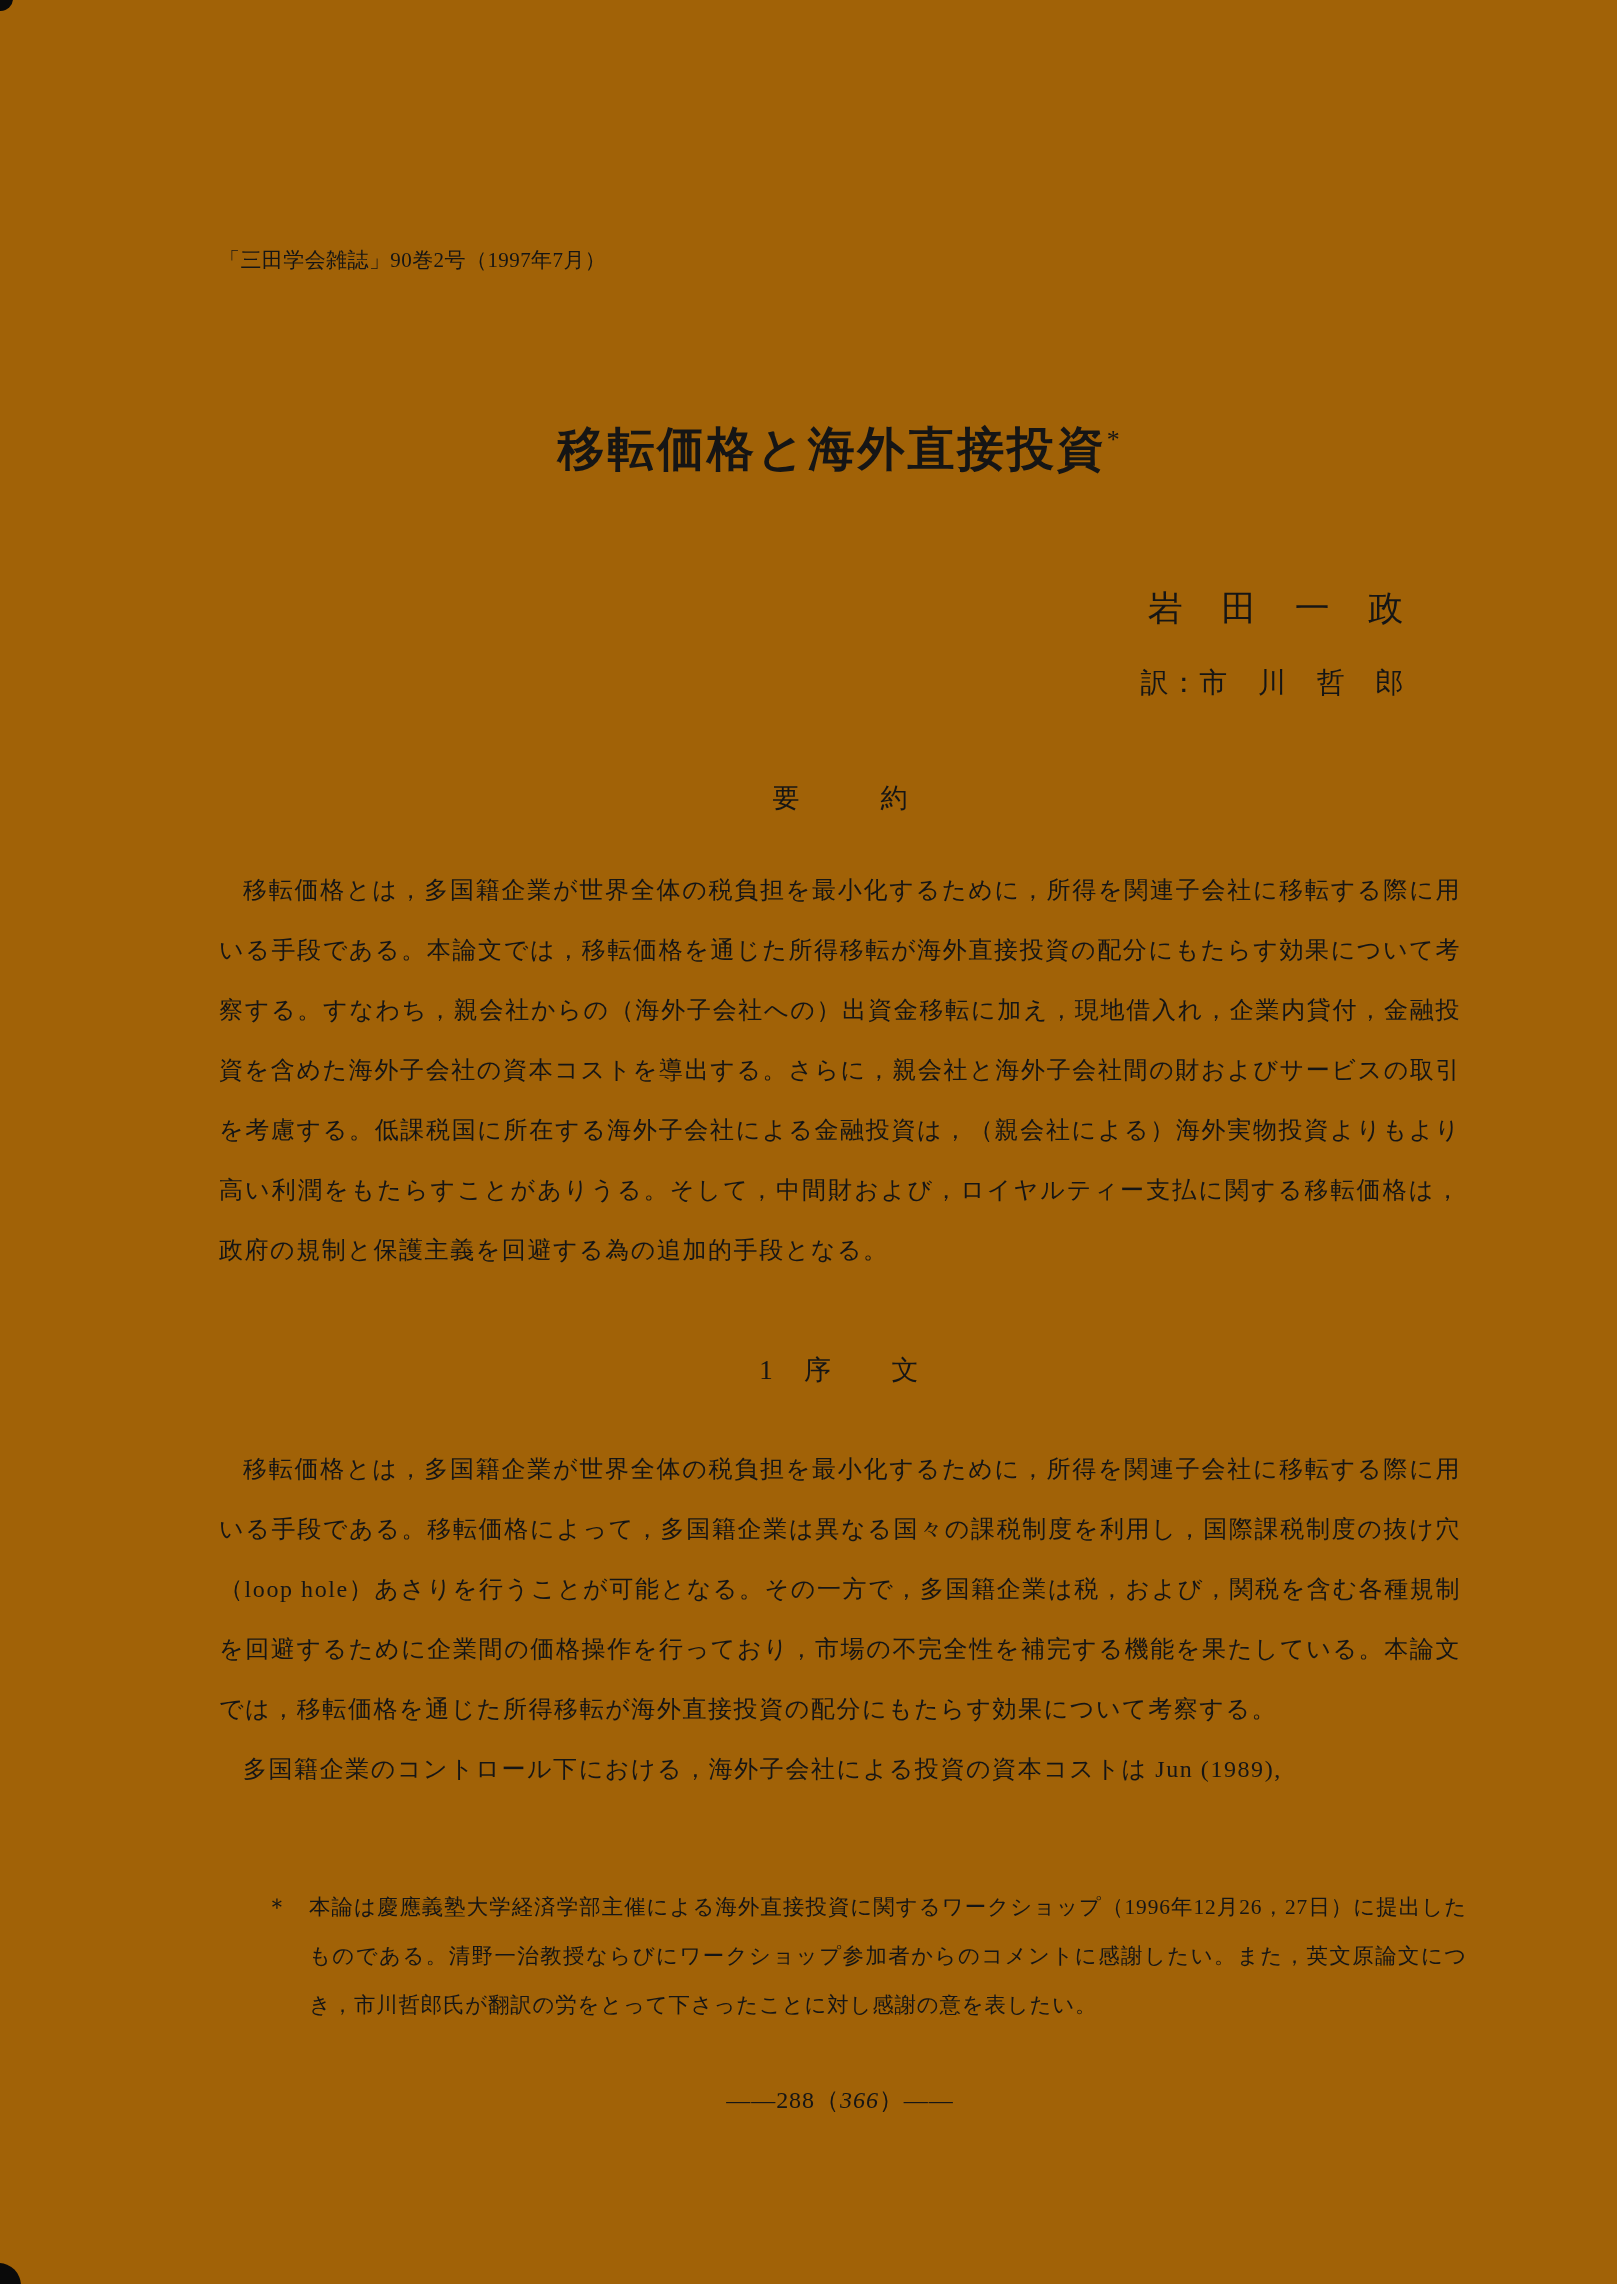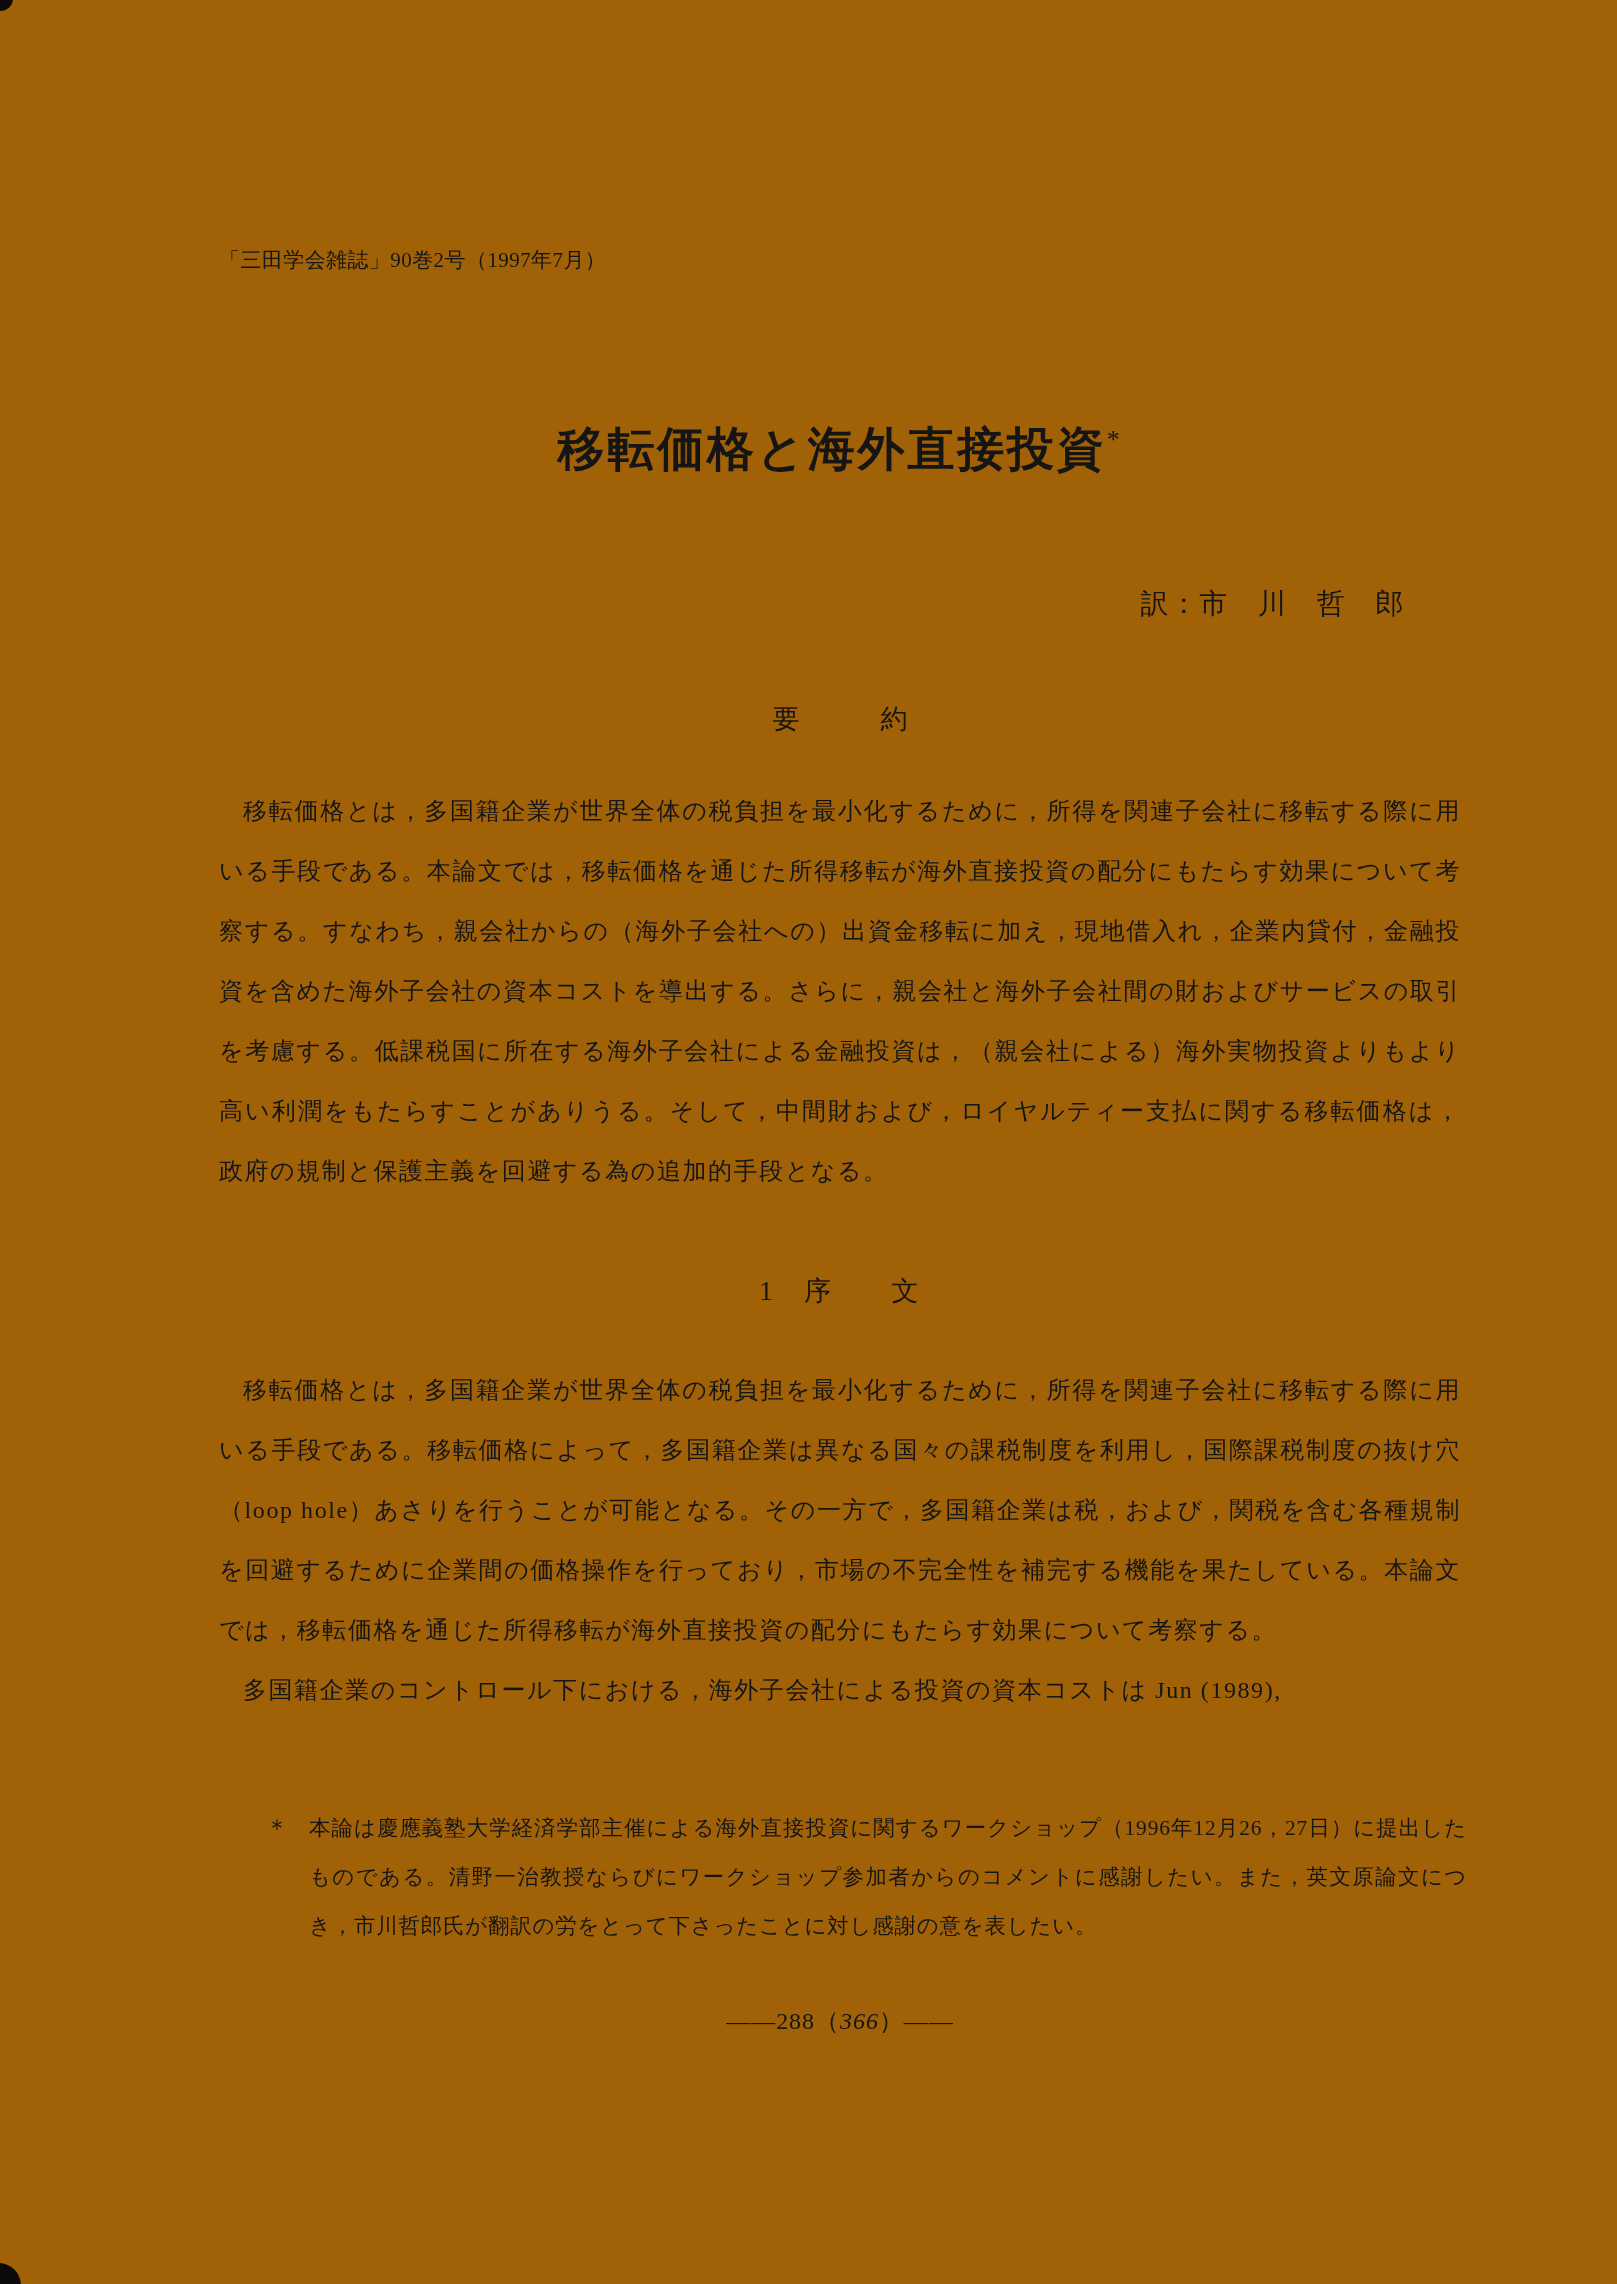--- a/index.html
+++ b/index.html
@@ -43,21 +43,21 @@
   .authors{
     margin-top:104px;
     text-align:right;
     padding-right:56px;
   }
   .author-name{
     font-size:35px;
     letter-spacing:0.05em;
   }
   .translator-name{
-    margin-top:8px;
+    margin-top:32px;
     font-size:28px;
     letter-spacing:0.05em;
   }
   .abstract-heading{
     margin-top:78px;
     text-align:center;
     font-size:27px;
     font-weight:500;
   }
   p.abstract-text, p.body-text{
@@ -128,20 +128,21 @@
   <div class="corner-mark corner-bl"></div>
   <div class="corner-mark corner-br"></div>
 
   <div class="content">
 
     <div class="journal-line">「三田学会雑誌」90巻2号（1997年7月）</div>
 
     <h1 class="title"><span>移転価格と海外直接投資</span><sup>*</sup></h1>
 
     <div class="authors">
+      <div class="author-name">岩　田　一　政</div>
       <div class="translator-name">訳：市　川　哲　郎</div>
     </div>
 
     <div class="abstract-heading">要　　　約</div>
 
     <p class="abstract-text">移転価格とは，多国籍企業が世界全体の税負担を最小化するために，所得を関連子会社に移転する際に用いる手段である。本論文では，移転価格を通じた所得移転が海外直接投資の配分にもたらす効果について考察する。すなわち，親会社からの（海外子会社への）出資金移転に加え，現地借入れ，企業内貸付，金融投資を含めた海外子会社の資本コストを導出する。さらに，親会社と海外子会社間の財およびサービスの取引を考慮する。低課税国に所在する海外子会社による金融投資は，（親会社による）海外実物投資よりもより高い利潤をもたらすことがありうる。そして，中間財および，ロイヤルティー支払に関する移転価格は，政府の規制と保護主義を回避する為の追加的手段となる。</p>
 
     <div class="section-heading">1　序　　文</div>
 
     <p class="body-text first">移転価格とは，多国籍企業が世界全体の税負担を最小化するために，所得を関連子会社に移転する際に用いる手段である。移転価格によって，多国籍企業は異なる国々の課税制度を利用し，国際課税制度の抜け穴（loop hole）あさりを行うことが可能となる。その一方で，多国籍企業は税，および，関税を含む各種規制を回避するために企業間の価格操作を行っており，市場の不完全性を補完する機能を果たしている。本論文では，移転価格を通じた所得移転が海外直接投資の配分にもたらす効果について考察する。</p>

